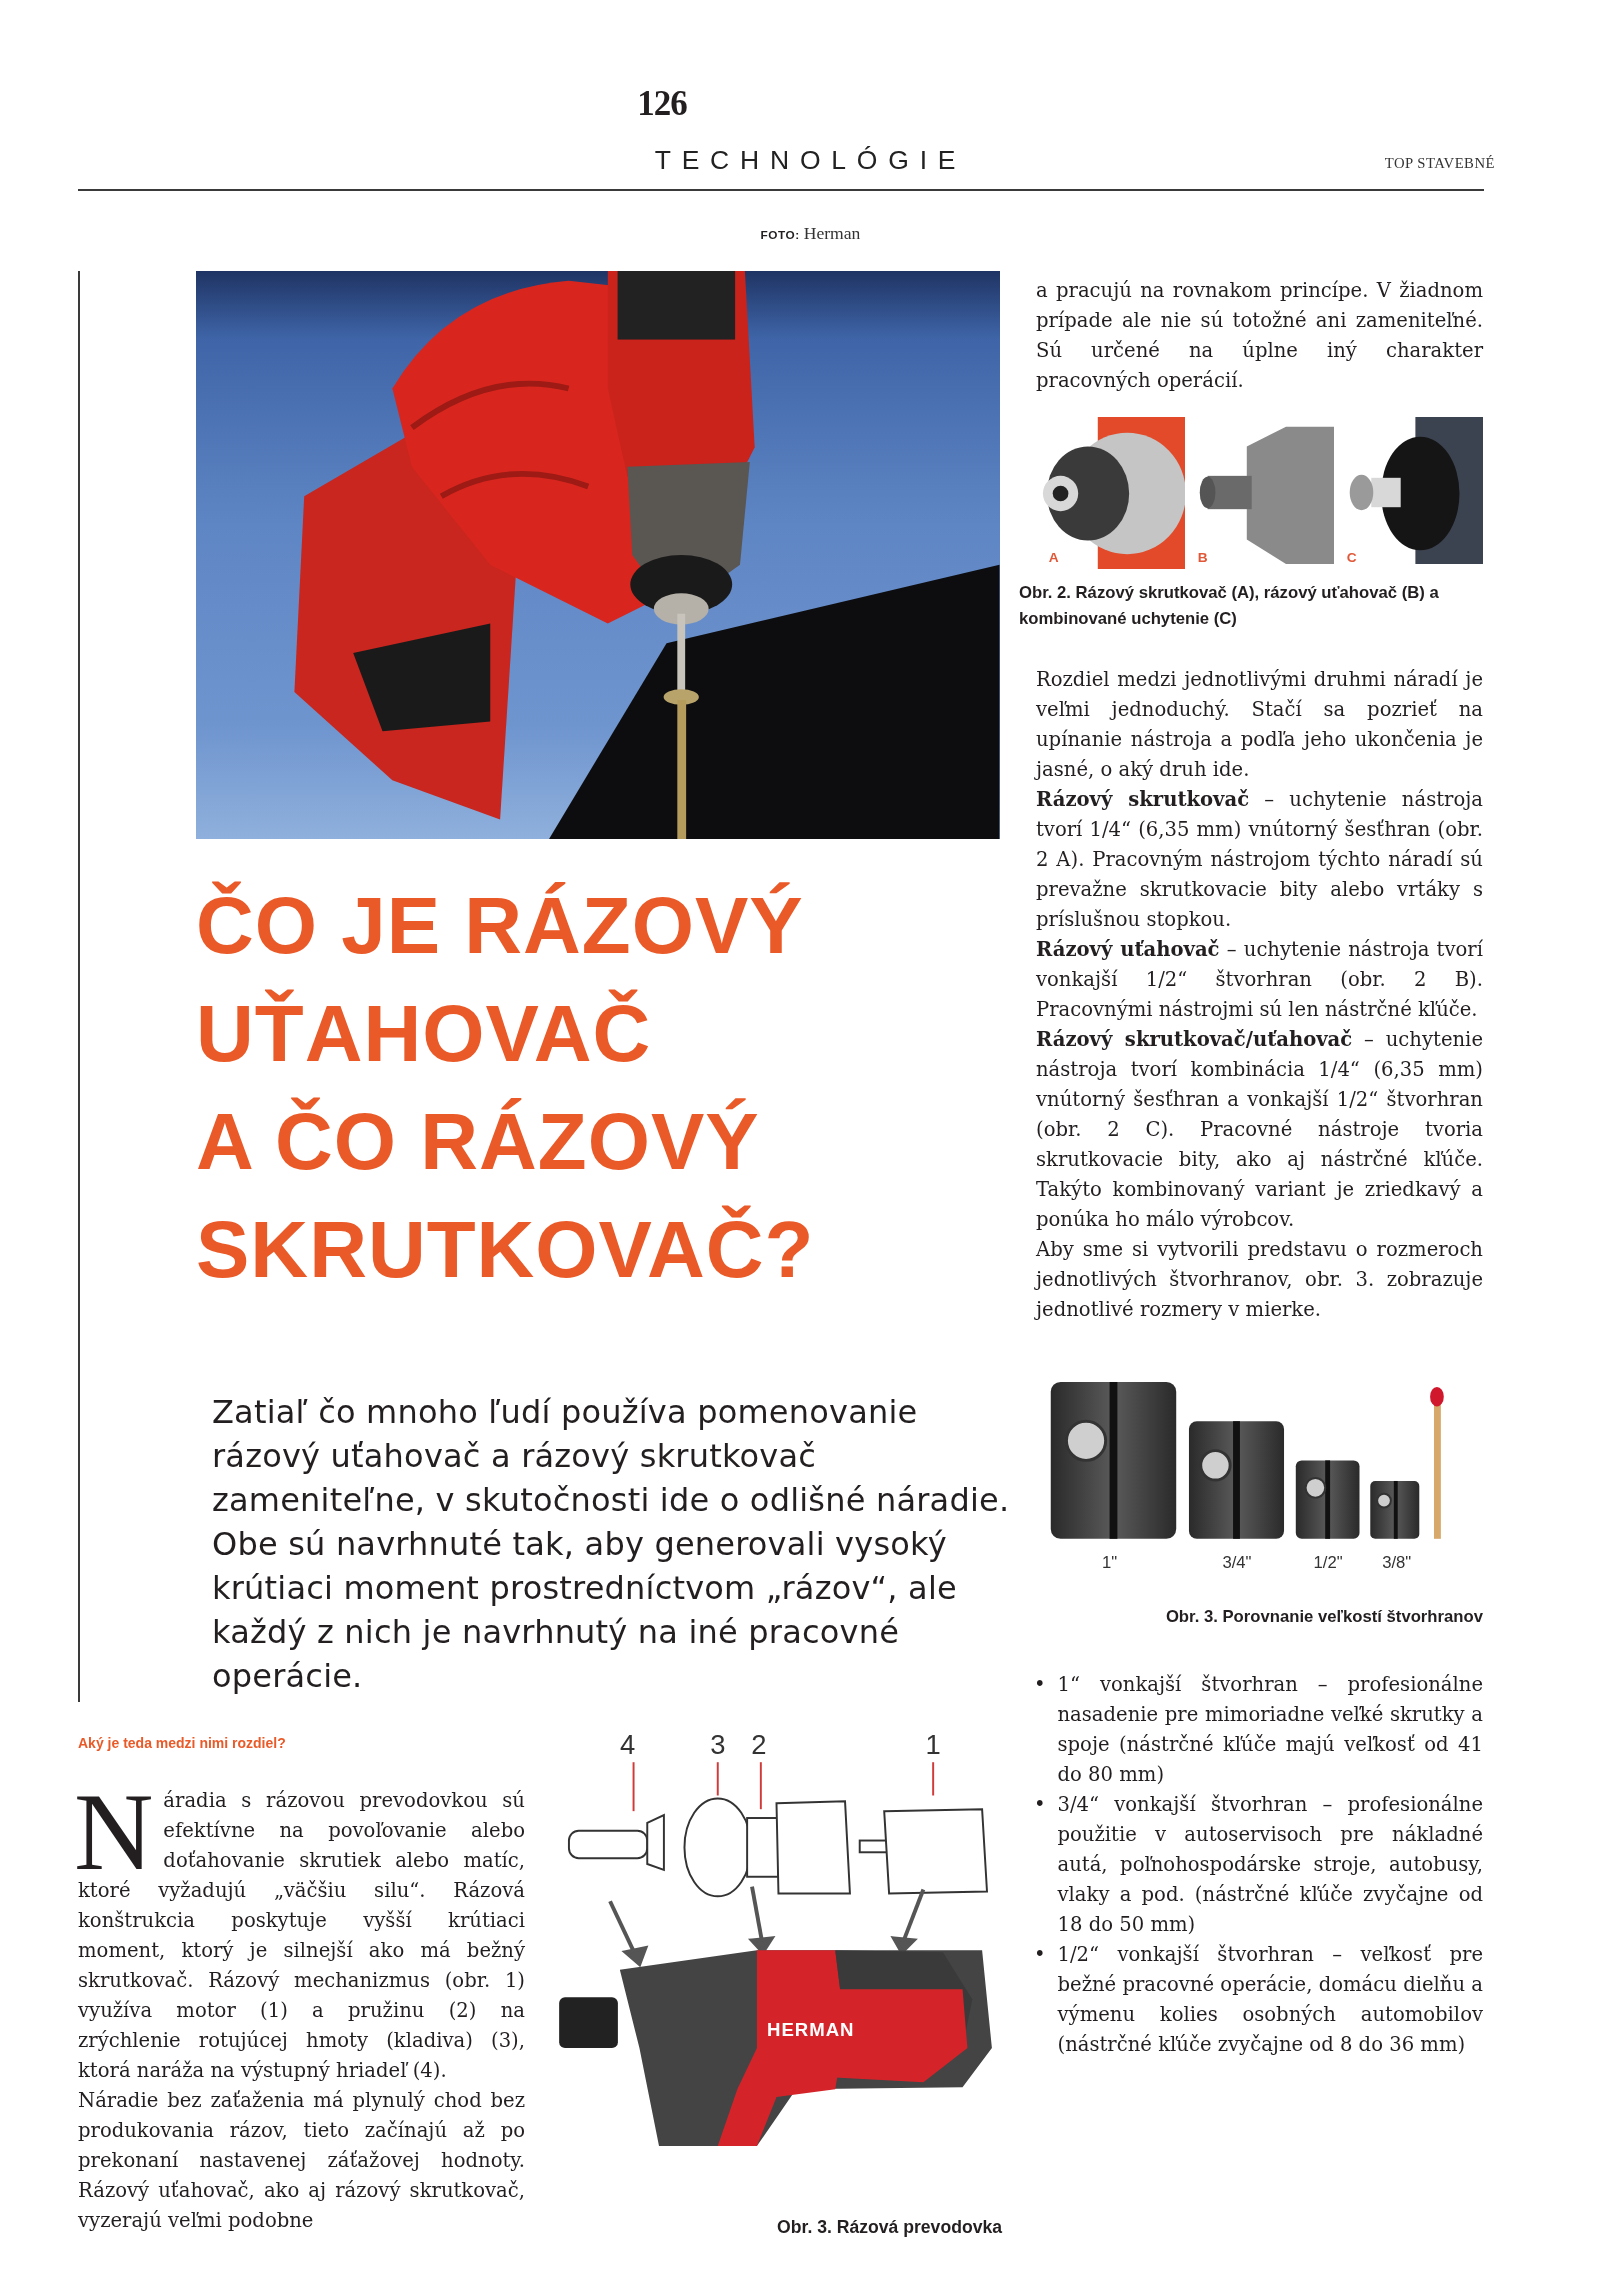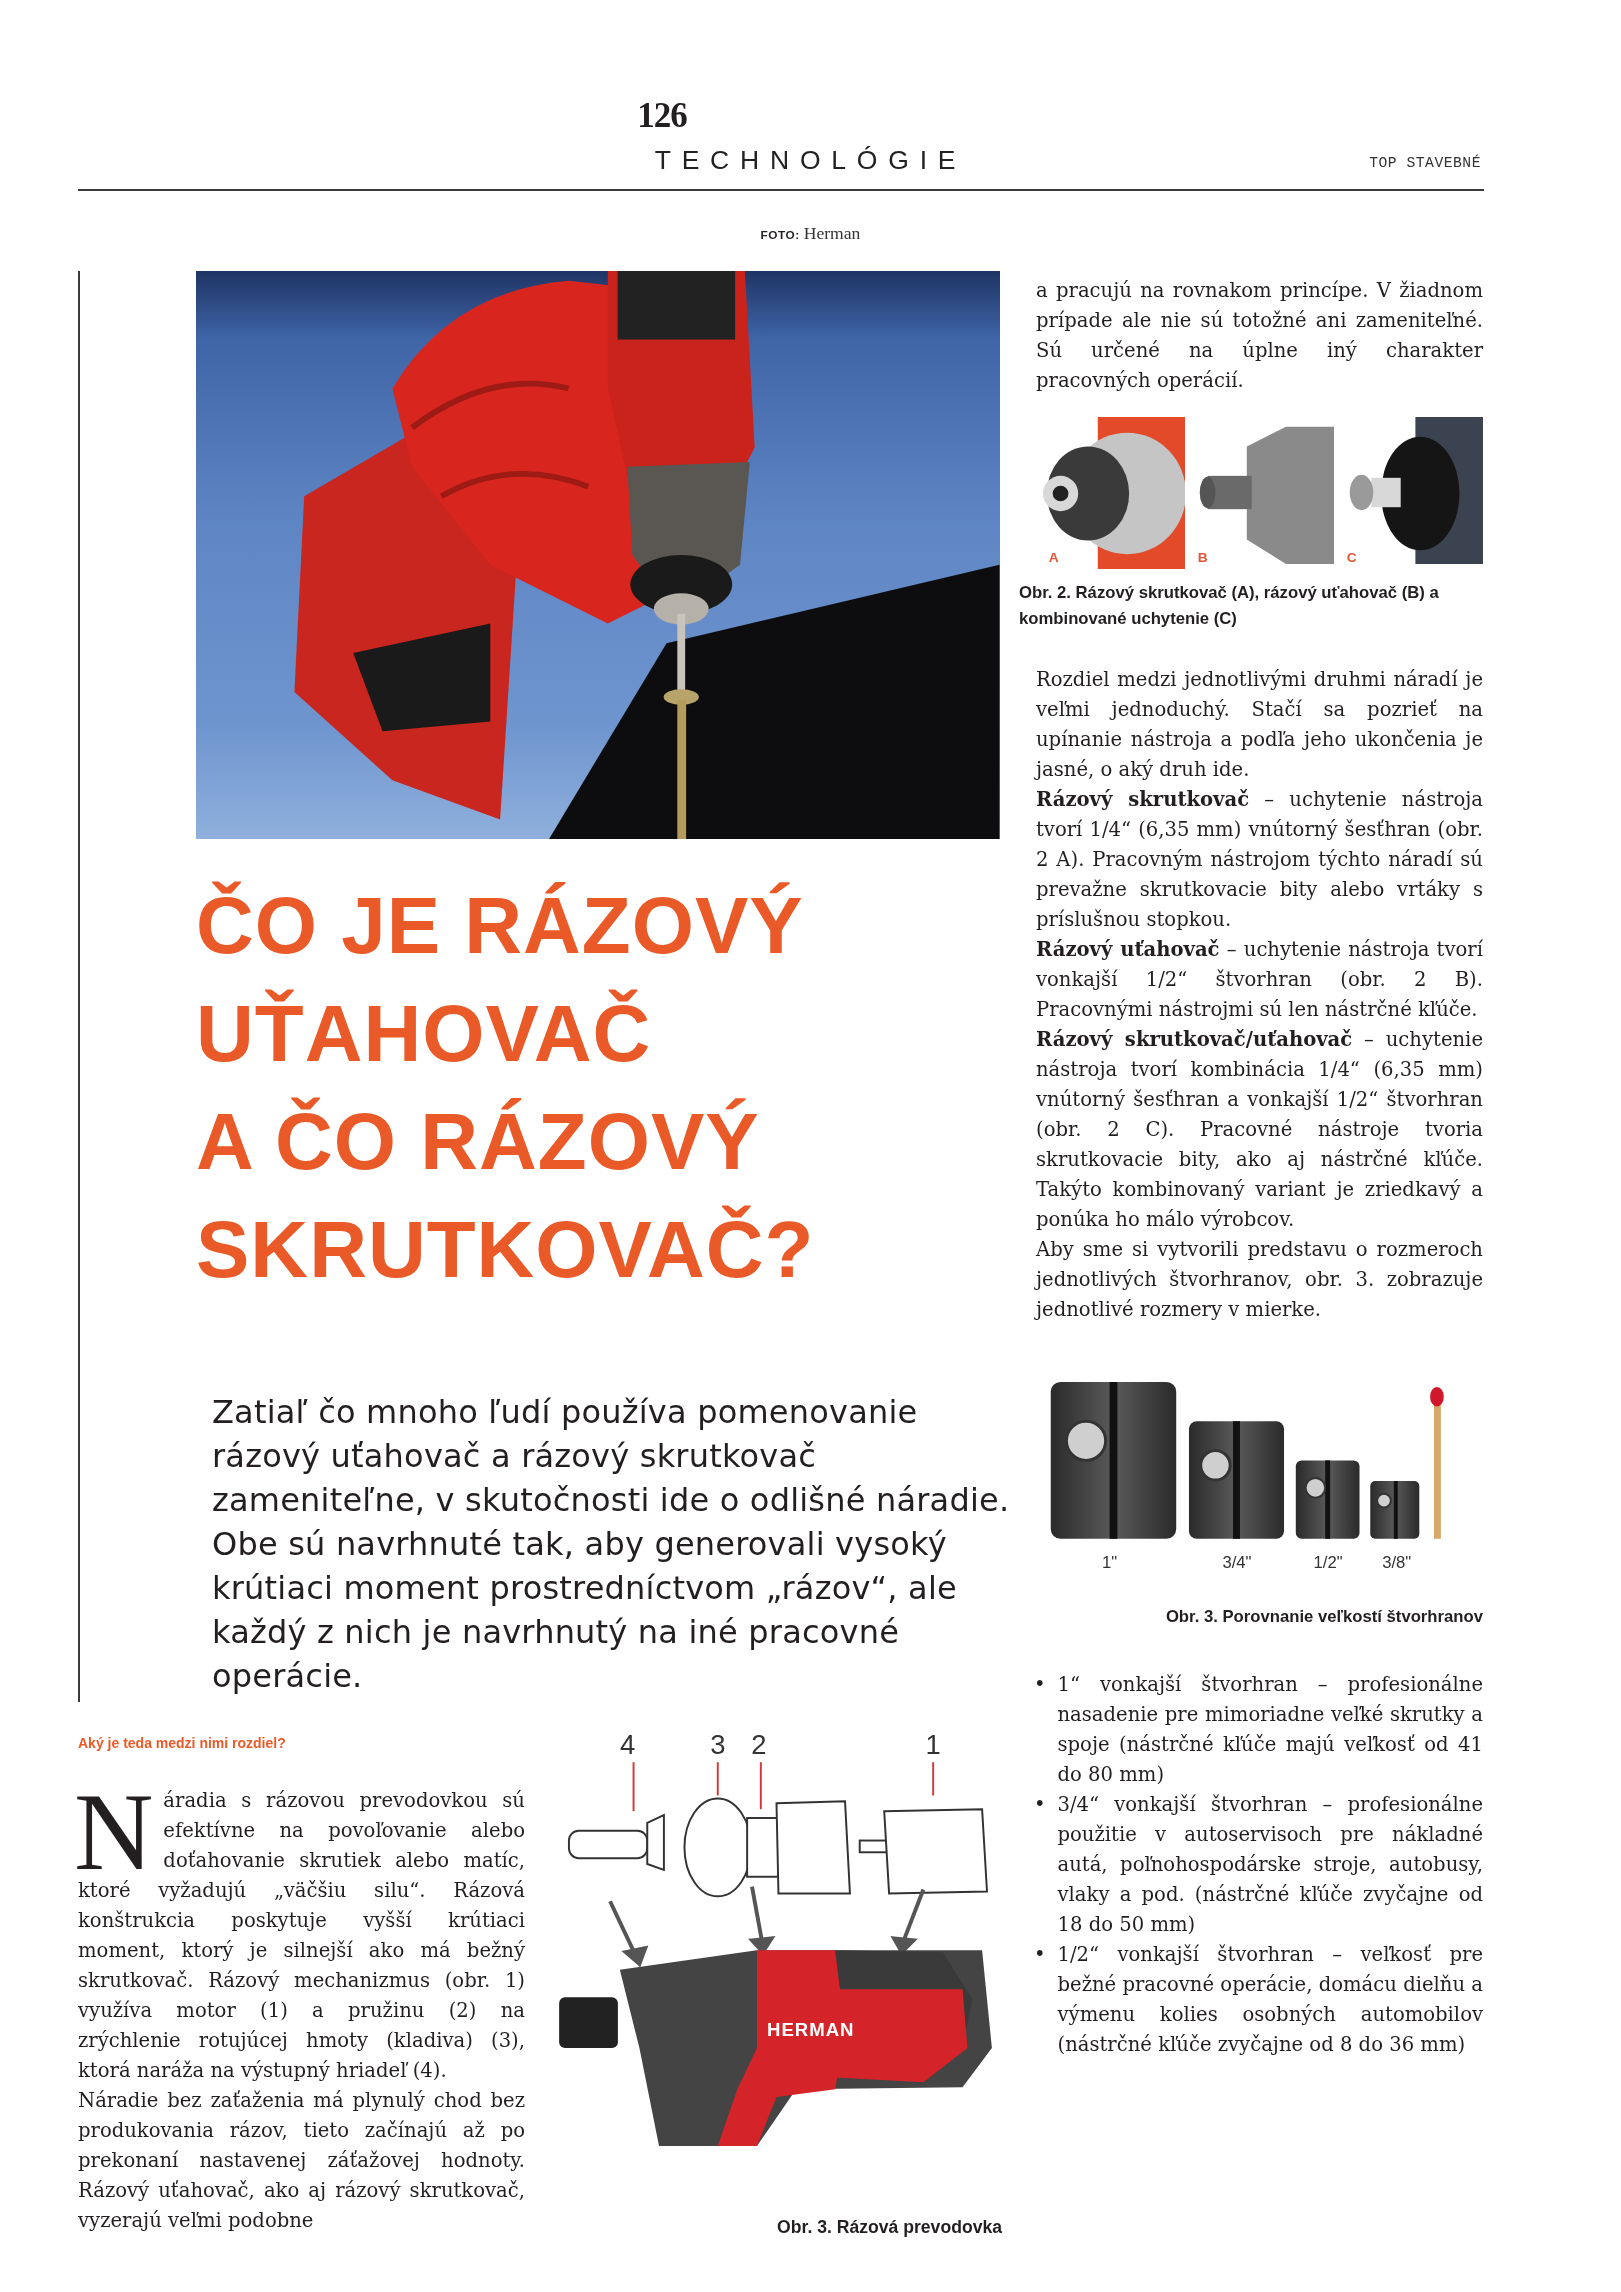--- a/index.html
+++ b/index.html
@@ -1,21 +1,21 @@
 <!DOCTYPE html>
 <html><head>
 <meta charset="utf-8">
 <style>
   html, body { margin: 0; padding: 0; background: #ffffff; }
   body { width: 1621px; height: 2293px; position: relative; overflow: hidden; color: #231f20; }
 
   
-  #page-number { position: absolute; left: 0; width: 1324px; top: 96px; text-align: center; font-family: "Liberation Serif", serif; font-weight: bold; font-size: 35px; letter-spacing: -1px; }
+  #page-number { position: absolute; left: 0; width: 1324px; top: 84px; text-align: center; font-family: "Liberation Serif", serif; font-weight: bold; font-size: 35px; letter-spacing: -1px; }
   #section-title { position: absolute; left: 0; width: 1621px; top: 145px; text-align: center; font-family: "Liberation Sans", sans-serif; font-size: 26.5px; letter-spacing: 10.8px; color: #222; }
-  #magazine-name { position: absolute; right: 140px; top: 155px; font-family: Liberation Mono, monospace; font-size: 14.7px; letter-spacing: 0.5px; color: #333; }
+  #magazine-name { position: absolute; right: 126px; top: 155px; font-family: Liberation Serif, serif; font-size: 14.7px; letter-spacing: 0.5px; color: #333; }
   #header-rule { position: absolute; left: 78px; right: 137px; top: 189px; height: 2px; background: #3a3a3a; }
   #photo-credit { position: absolute; left: 0; width: 1621px; top: 223px; text-align: center; font-size: 16.7px; }
   #photo-credit .lbl { font-family: "Liberation Sans", sans-serif; font-weight: bold; font-size: 11.8px; letter-spacing: 0.5px; }
   #photo-credit .val { font-family: "Liberation Serif", serif; font-size: 17.6px; color: #333; }
 
   
   #side-rule { position: absolute; left: 78px; top: 271px; width: 2px; height: 1431px; background: #3a3a3a; }
 
   
   #hero-photo { position: absolute; left: 196px; top: 271px; width: 804px; height: 568px; overflow: hidden;

